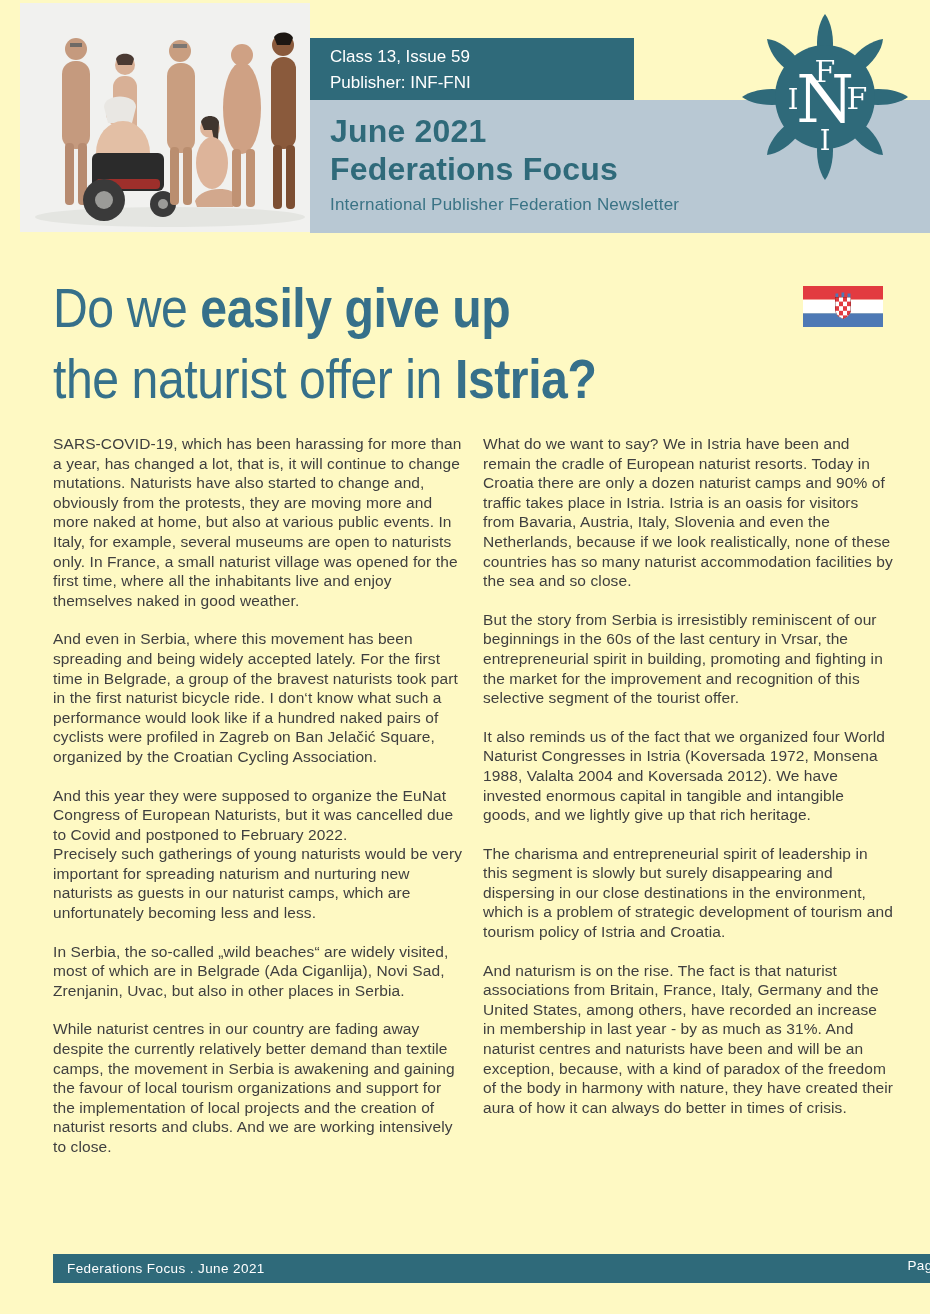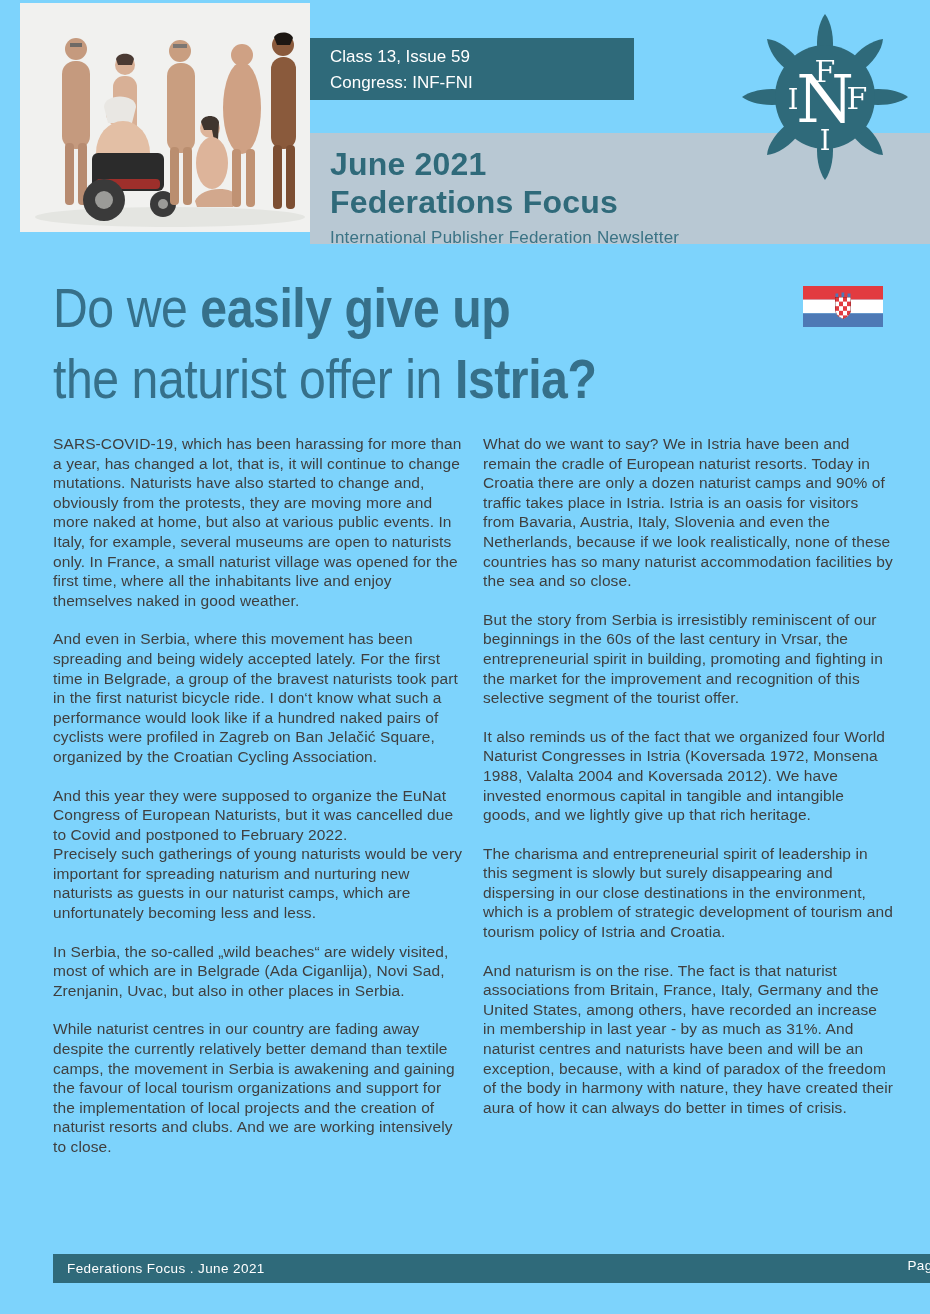--- a/index.html
+++ b/index.html
@@ -1,23 +1,23 @@
 <!DOCTYPE html>
 <html lang="en"><head>
 <meta charset="utf-8">
 <style>
   html,body{margin:0;padding:0;background:#ffffff;}
   body{font-family:"Liberation Sans",sans-serif;}
-  .page{position:relative;width:930px;height:1314px;background:#7dd3fc;overflow:hidden;}
+  .page{position:relative;width:930px;height:1314px;background:#fef9c3;overflow:hidden;}
 
   
   .photo{position:absolute;left:20px;top:3px;width:290px;height:229px;overflow:hidden;}
   .issue-box{position:absolute;left:310px;top:38px;width:324px;height:62px;box-sizing:border-box;
              padding:6px 0 0 20px;color:#ffffff;font-size:17px;line-height:26px;}
-  .band{position:absolute;left:310px;top:100px;width:620px;height:111px;margin-top:33px;}
+  .band{position:absolute;left:310px;top:100px;width:620px;height:133px;}
   .band-inner{padding:12px 0 0 20px;}
   .masthead-date,.masthead-title{font-size:32px;font-weight:bold;letter-spacing:.2px;line-height:38px;margin:0;}
   .masthead-sub{font-size:17px;margin-top:7px;letter-spacing:.2px;}
   .logo{position:absolute;left:735px;top:10px;width:180px;height:174px;}
 
   
   .headline{position:absolute;left:53px;top:272px;width:800px;
             font-size:56px;line-height:71px;letter-spacing:-.5px;
             transform:scaleX(.86);transform-origin:left top;white-space:nowrap;}
   .headline .light{font-weight:400;}
@@ -87,21 +87,21 @@
       <circle cx="263" cy="42" r="11" fill="#8a5a3c"></circle>
         <path d="M254 34c4-6 16-6 19 1l-3 7h-13z" fill="#1d1713"></path>
       <rect x="251" y="54" width="25" height="92" rx="12" fill="#8a5a3c"></rect>
       <rect x="253" y="142" width="9" height="64" rx="4" fill="#7c4e32"></rect>
       <rect x="266" y="142" width="9" height="64" rx="4" fill="#7c4e32"></rect>
     </svg>
   </div>
 
   <div class="issue-box" style="background:#2F6A7A">
     <div>Class 13, Issue 59</div>
-    <div>Congress: INF-FNI</div>
+    <div>Publisher: INF-FNI</div>
   </div>
 
   <div class="band" style="background:#B8C8D3">
     <div class="band-inner">
       <div class="masthead-date" style="color:#2F6A7A">June 2021</div>
       <div class="masthead-title" style="color:#2F6A7A">Federations Focus</div>
       <div class="masthead-sub" style="color:#3A7385">International Publisher Federation Newsletter</div>
     </div>
   </div>
 

